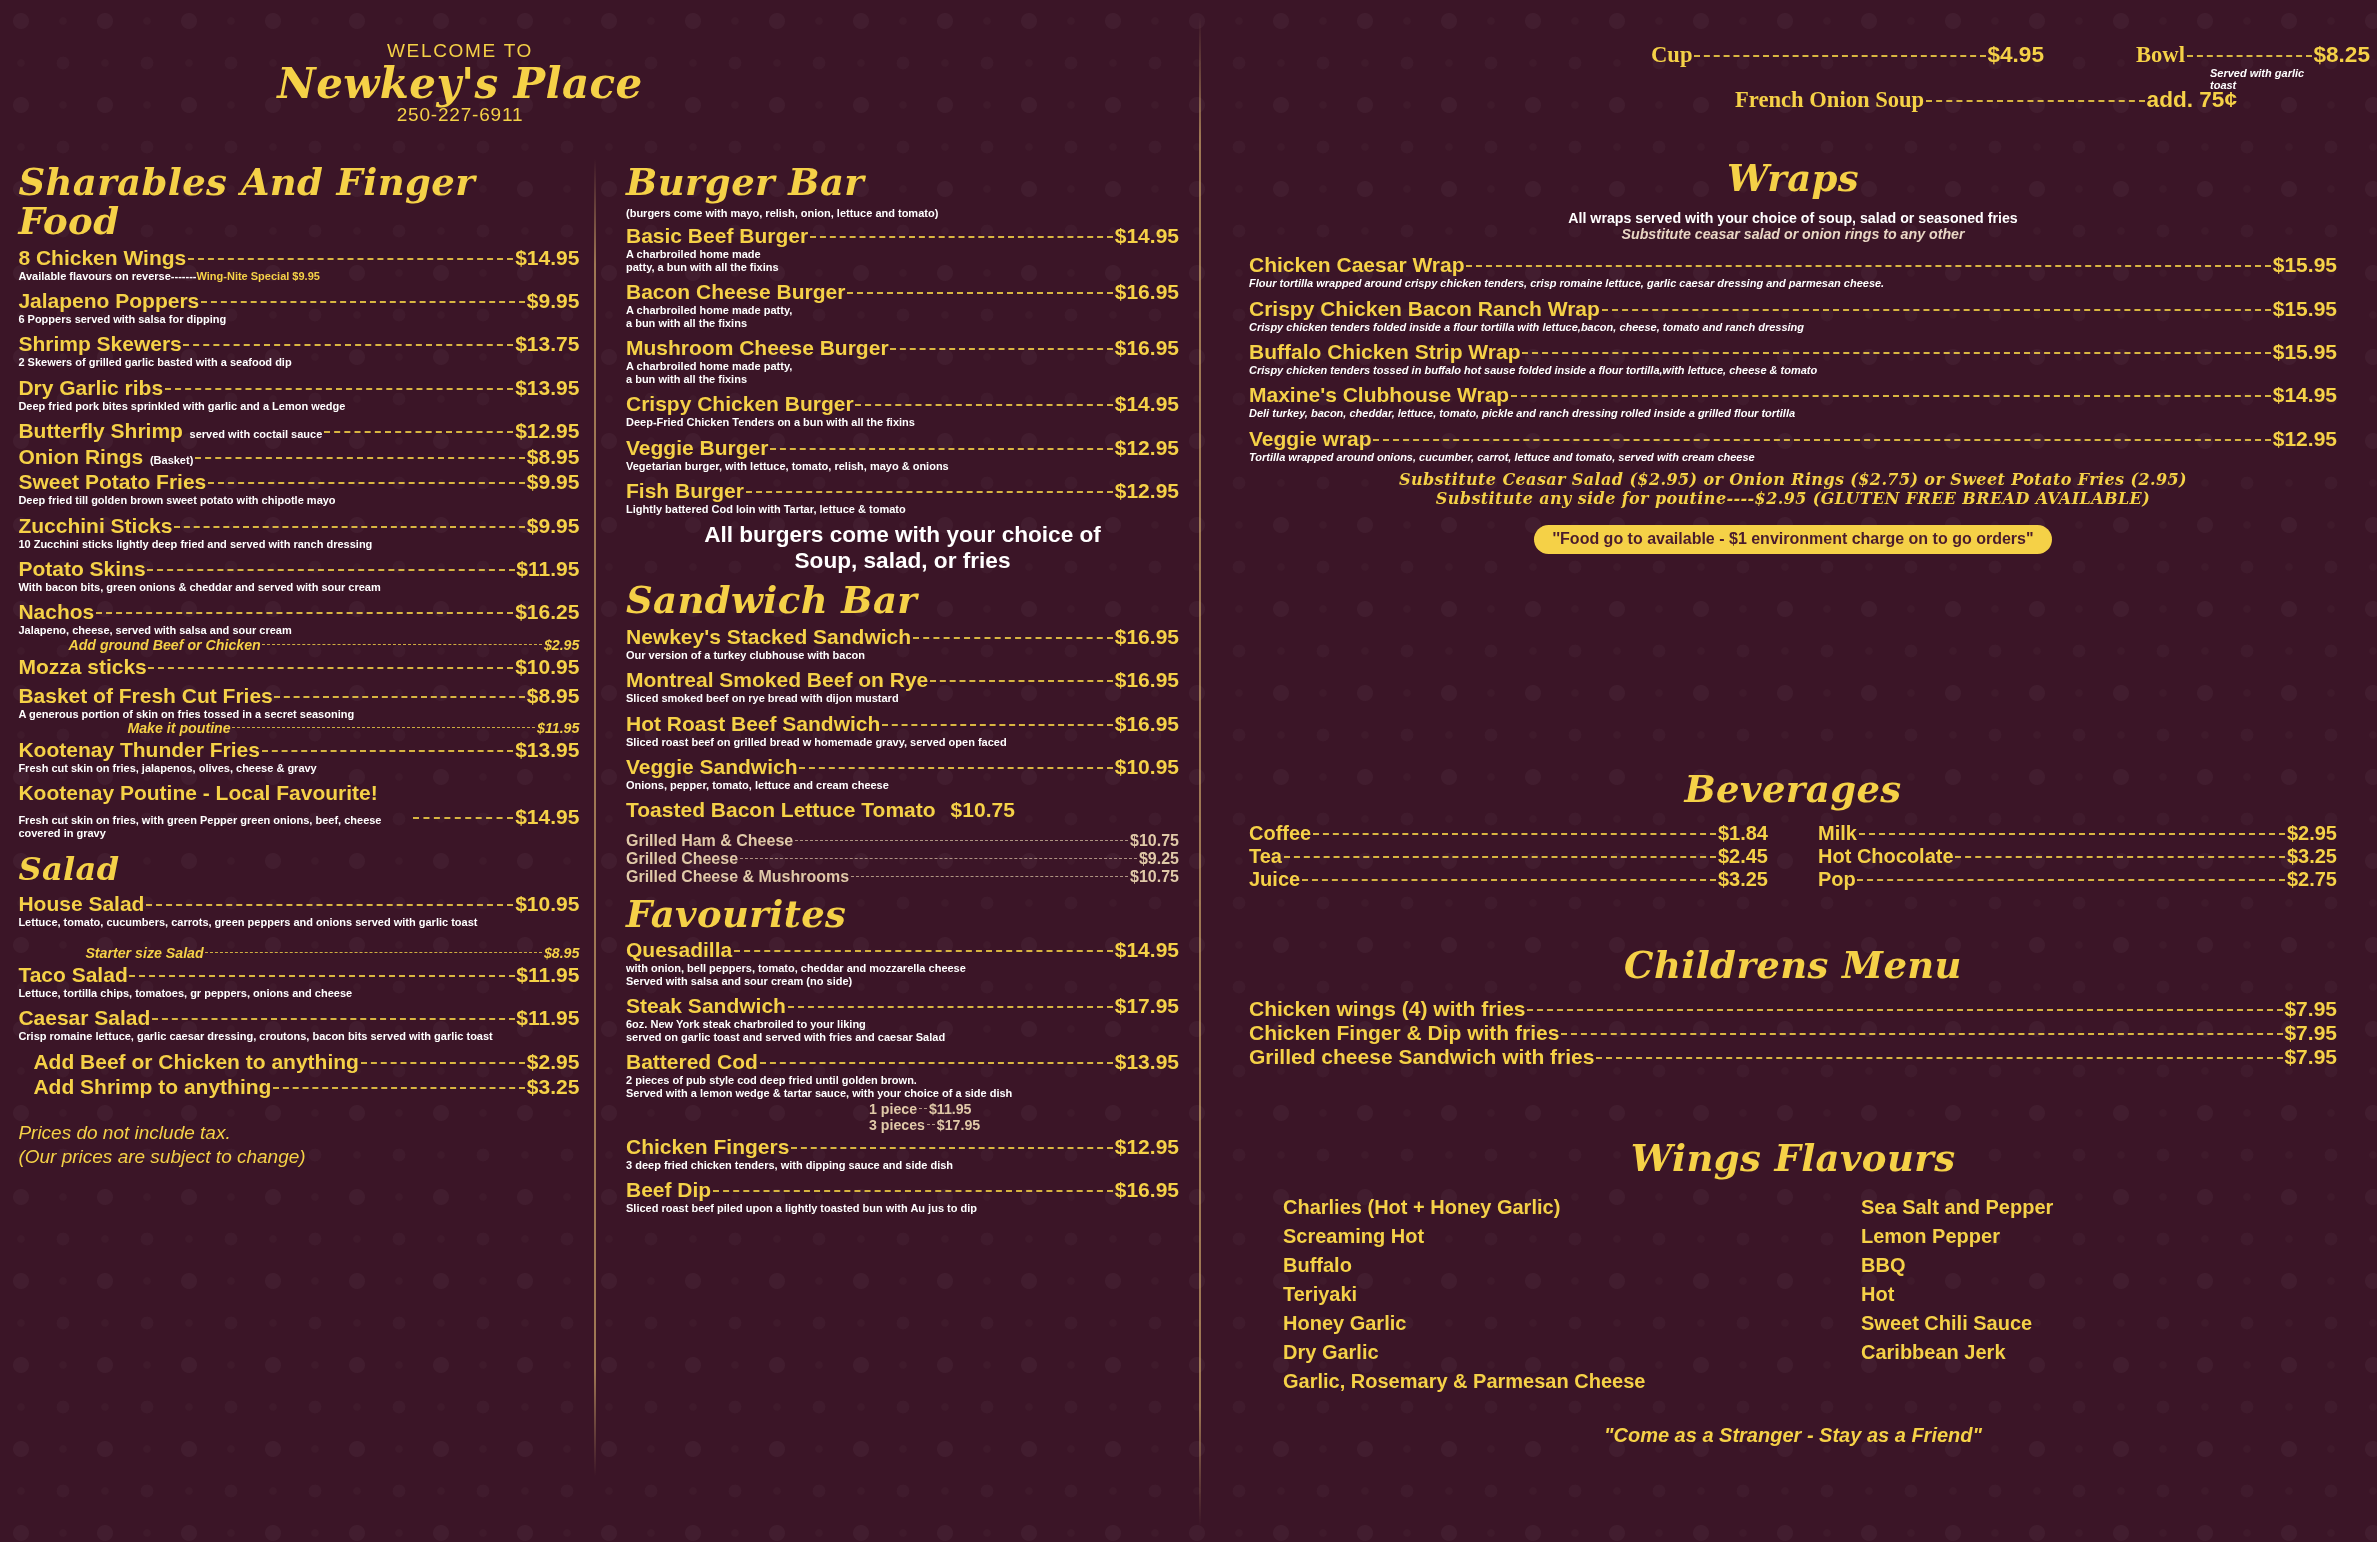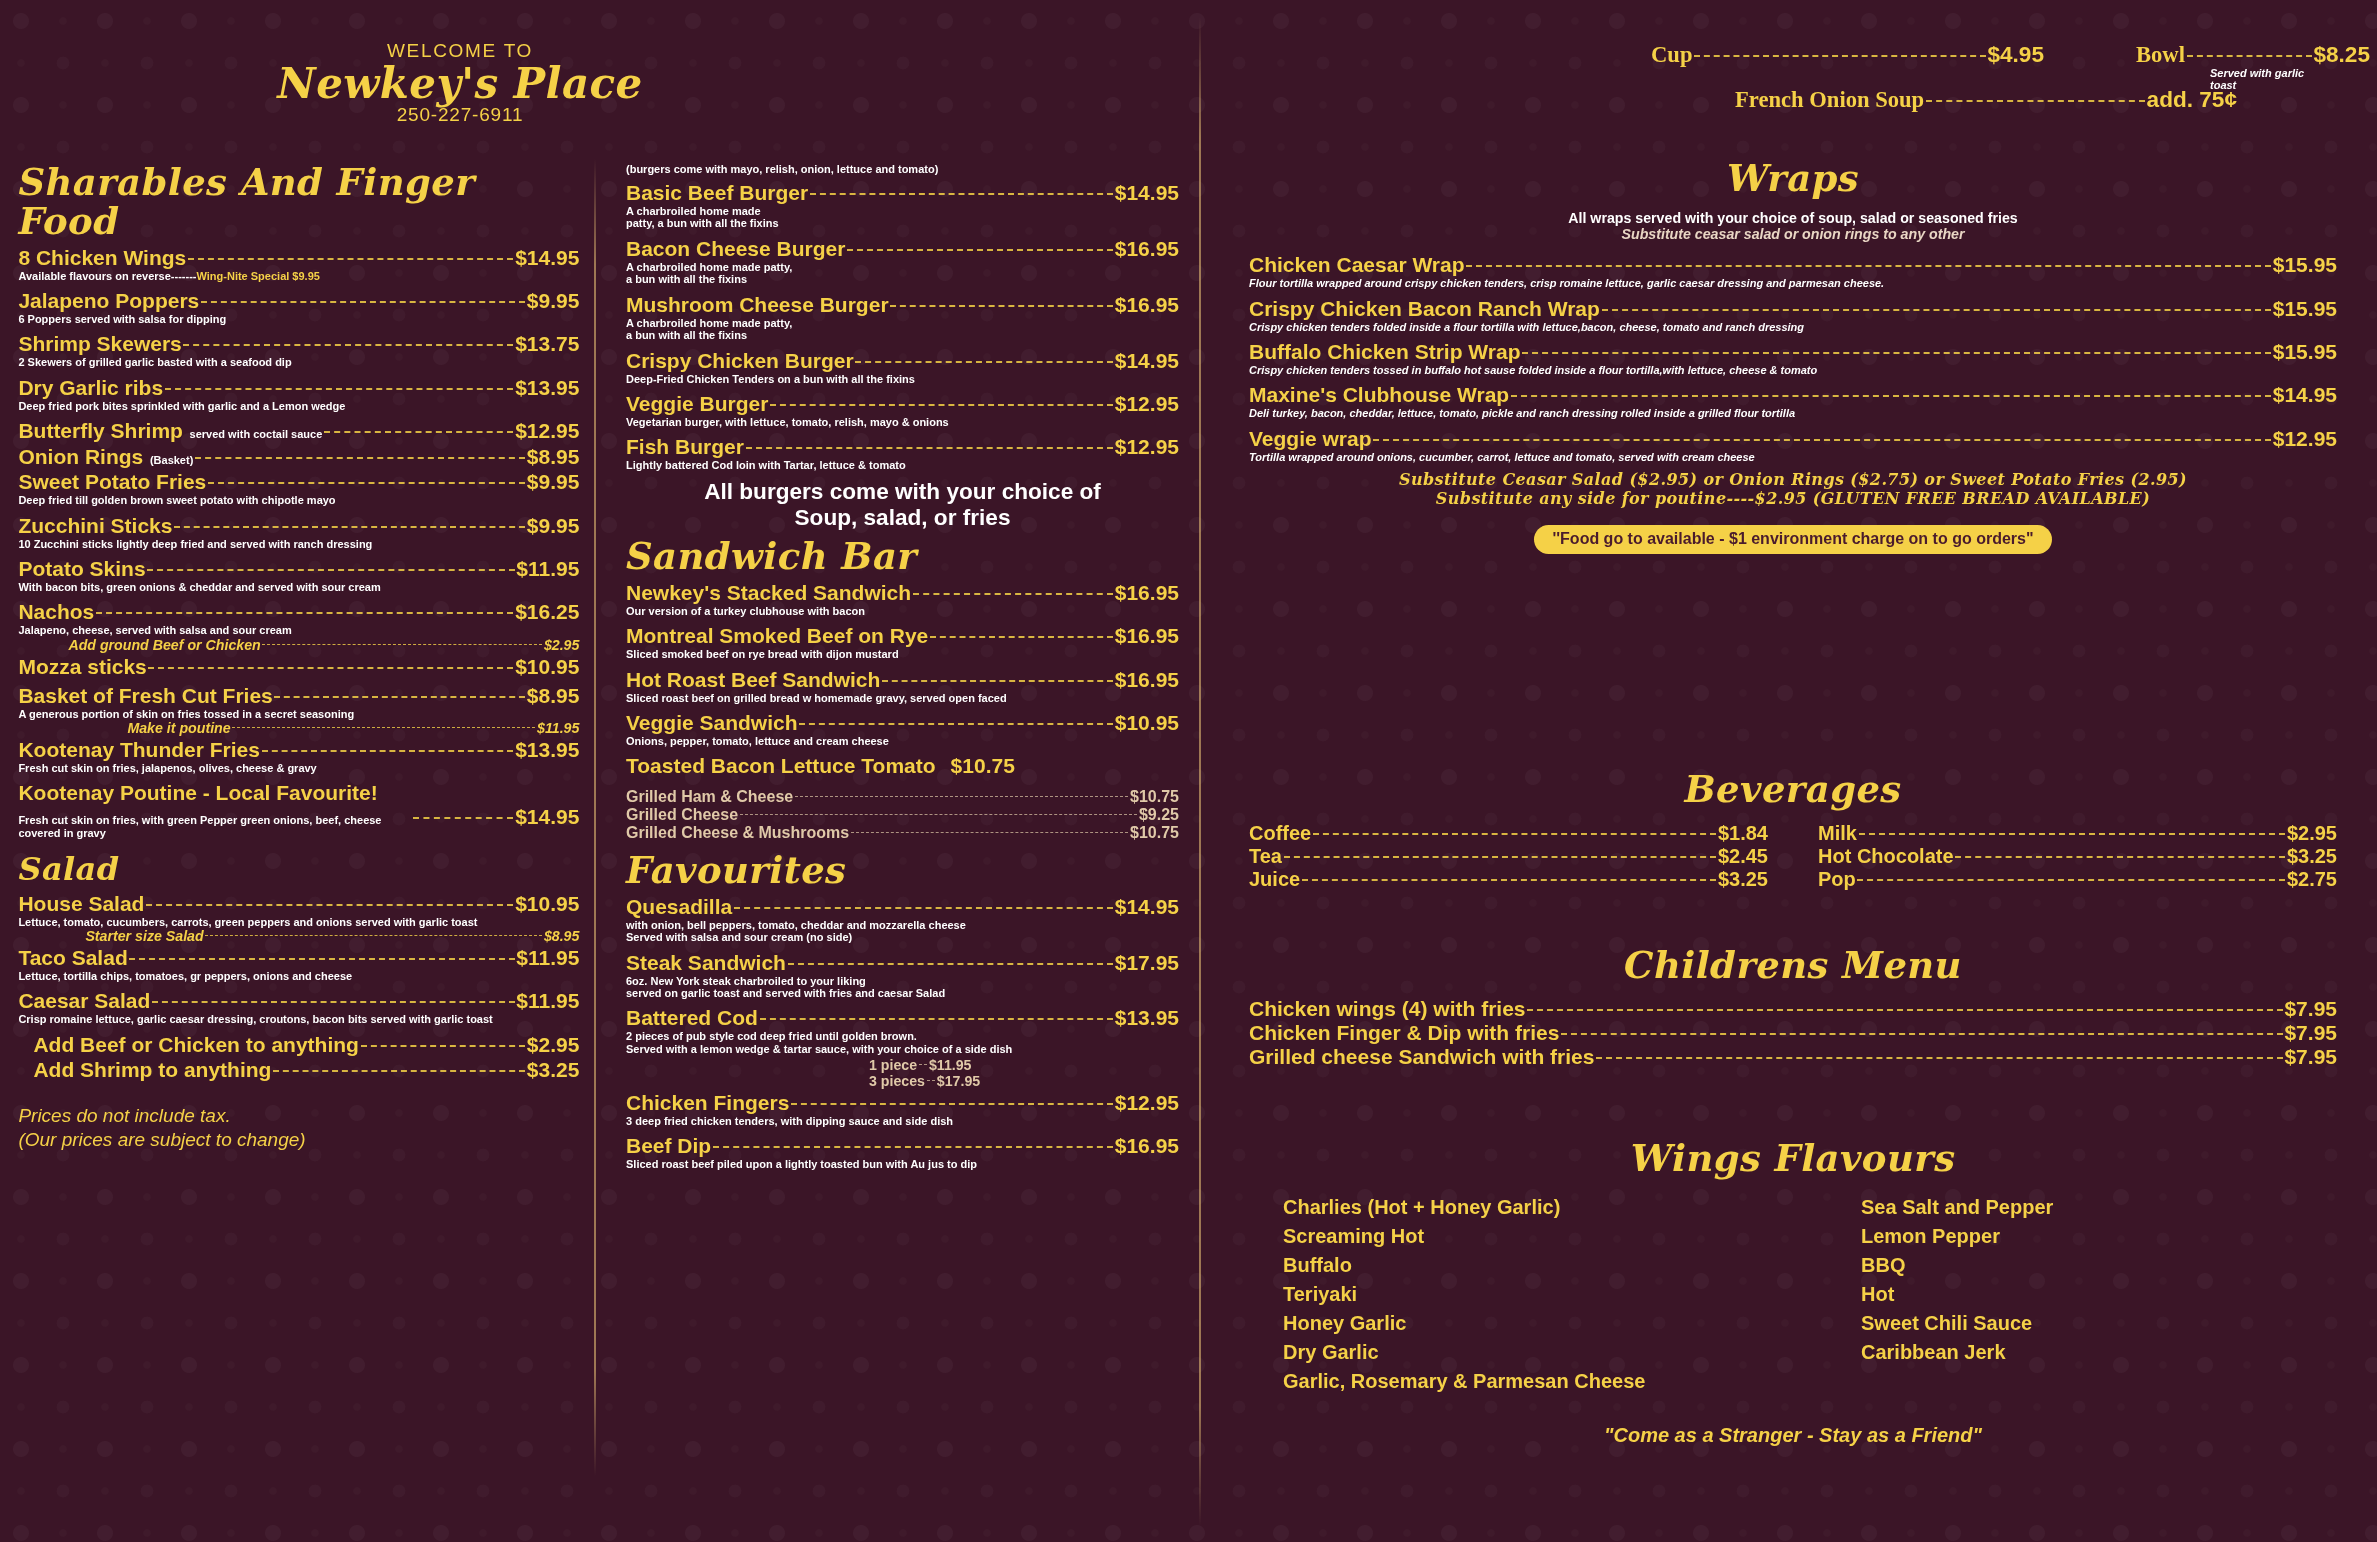--- a/index.html
+++ b/index.html
@@ -268,21 +268,21 @@
       </div>
 
       <div class="script sec-title small" style="margin-top:13.4px;">Salad</div>
 
       <div class="item">
         <div class="row">
             <span class="name">House Salad</span>
             <span class="dots"></span>
             <span class="price">$10.95</span>
           </div>
-        <div class="desc" style="margin-bottom:0">Lettuce, tomato, cucumbers, carrots, green peppers and onions served with garlic toast</div>
+        <div class="desc" style="margin-bottom:17px">Lettuce, tomato, cucumbers, carrots, green peppers and onions served with garlic toast</div>
         <div class="note-line" style="padding-left:67px;">
             <span>Starter size Salad</span>
             <span class="dots"></span>
             <span>$8.95</span>
           </div>
       </div>
 
       <div class="item">
         <div class="row">
             <span class="name">Taco Salad</span>
@@ -316,20 +316,21 @@
           </div>
       </div>
 
       <div class="prices-note" style="margin-top:22px;">
         <div>Prices do not include tax.</div>
         <div>(Our prices are subject to change)</div>
       </div>
     </div>
 
     <div class="col" style="left:626px; top:163px; width:553px;">
+      <div class="script sec-title">Burger Bar</div>
       <div class="desc" style="font-weight:bold; margin-bottom:5px;">(burgers come with mayo, relish, onion, lettuce and tomato)</div>
 
       <div class="item">
         <div class="row">
             <span class="name">Basic Beef Burger</span>
             <span class="dots"></span>
             <span class="price">$14.95</span>
           </div>
         <div class="desc" style="white-space:pre-line">A charbroiled home made
 patty, a bun with all the fixins</div>

